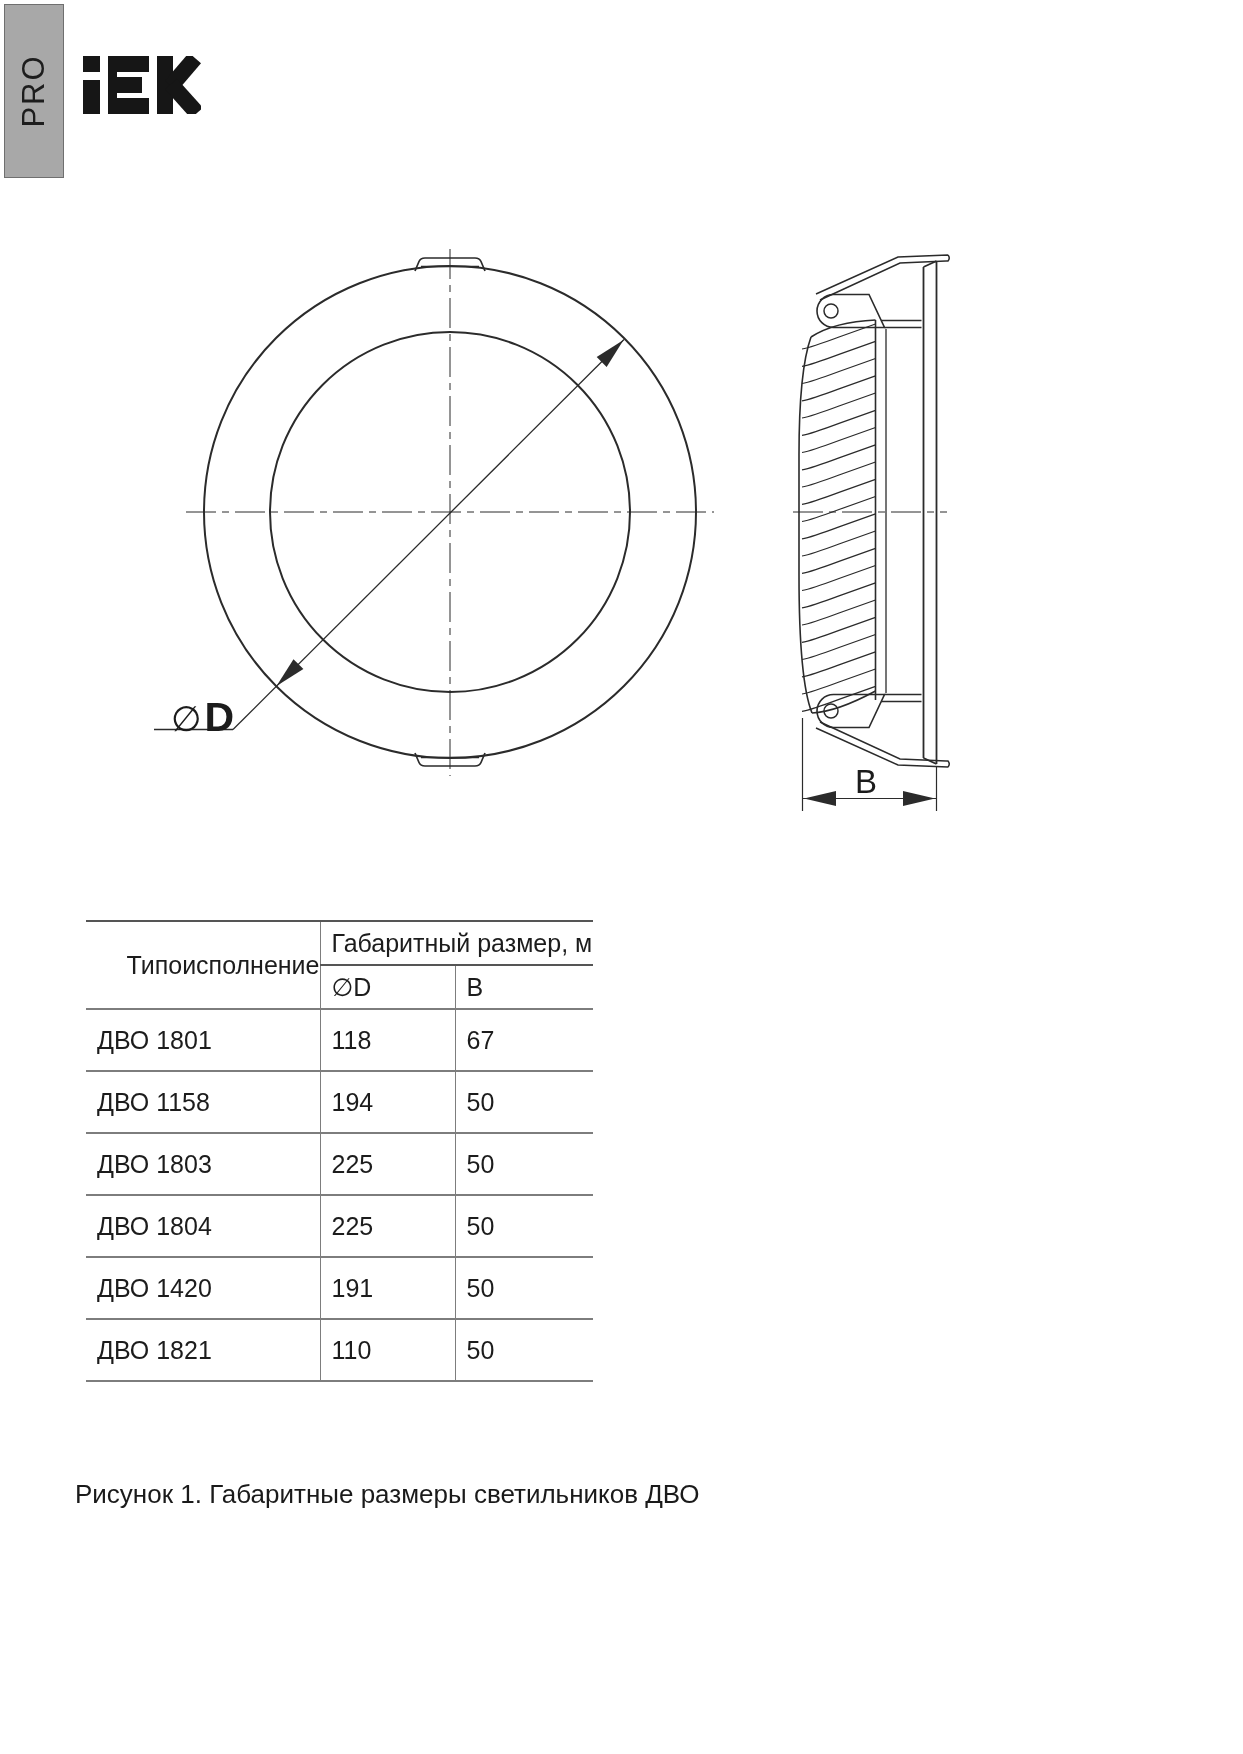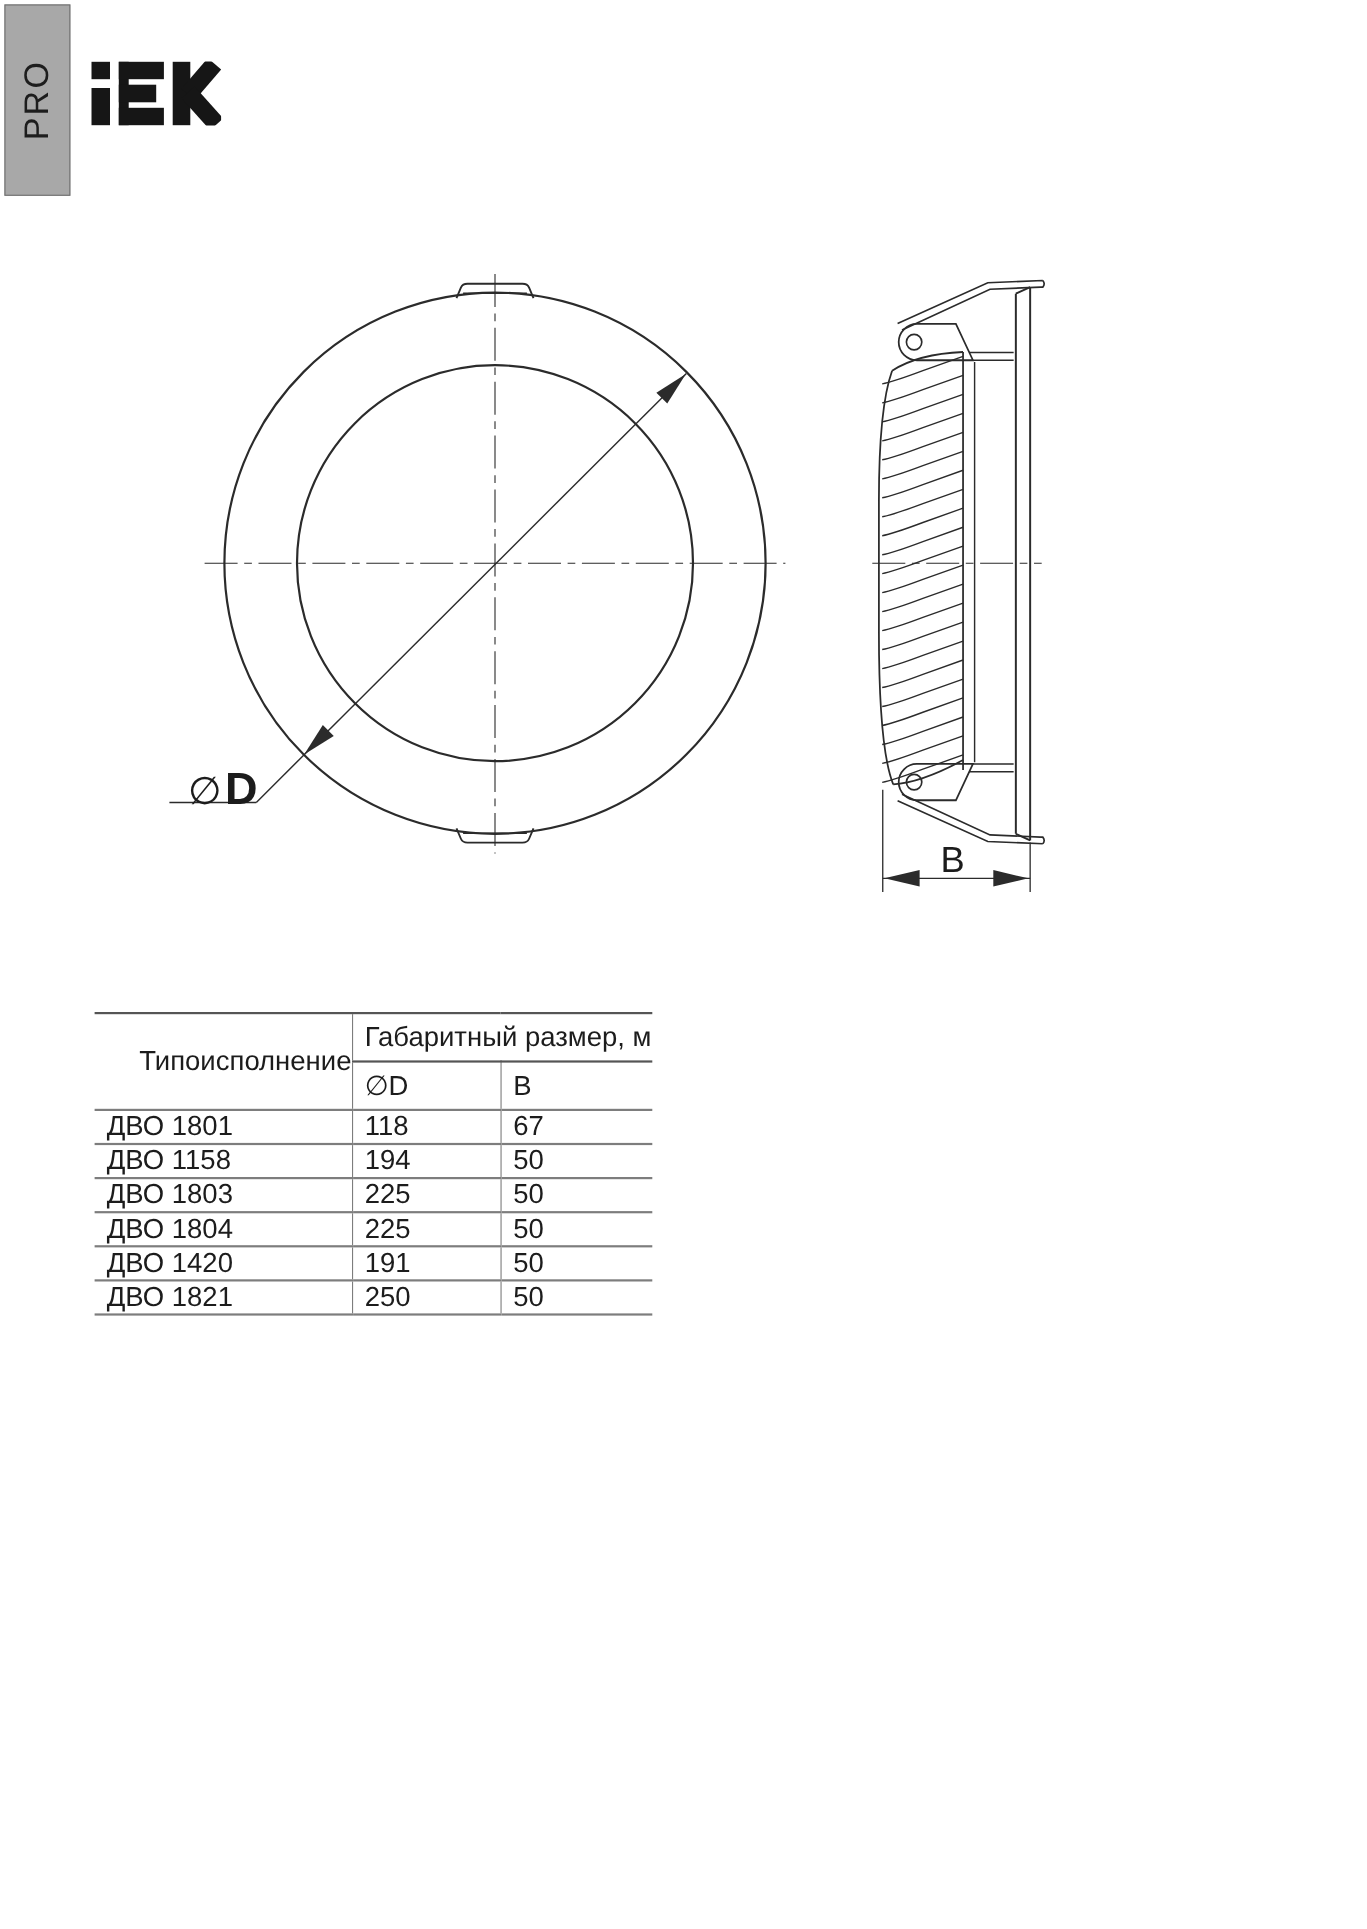--- a/index.html
+++ b/index.html
@@ -19,21 +19,21 @@
   .ln{stroke:var(--line);fill:none;}
   .fl{fill:var(--line);stroke:none;}
   .cl{stroke:var(--line);fill:none;stroke-width:1;stroke-dasharray:30,6,7,6;}
   .dim-text{fill:var(--text);}
   
   .tbl{position:absolute;left:86px;top:920px;width:507px;border-collapse:collapse;
        table-layout:fixed;border-top:2px solid #555;}
   .tbl td{font-size:25px;color:var(--text);padding:0 0 0 11px;vertical-align:middle;
           border-bottom:2px solid #7d7d7d;overflow:hidden;white-space:nowrap;}
   .tbl tr{height:44px;}
-  .tbl tr.data{height:31px;}
+  .tbl tr.data{height:62px;}
   .c-type{border-right:1.5px solid #7d7d7d;vertical-align:top;padding-top:9px;text-align:right;}
   .c-group{border-bottom:2px solid #555 !important;}
   .col-d{border-right:1.5px solid #7d7d7d;}
   .col-t{border-right:1.5px solid #7d7d7d;}
   
   .caption{position:absolute;left:75px;top:1479px;font-size:26px;color:#1a1a1a;}
 </style>
 </head>
 <body>
 
@@ -168,20 +168,21 @@
       <td class="col-d">225</td>
       <td>50</td>
     </tr>
     <tr class="data">
       <td class="col-t">ДВО 1420</td>
       <td class="col-d">191</td>
       <td>50</td>
     </tr>
     <tr class="data">
       <td class="col-t">ДВО 1821</td>
-      <td class="col-d">250</td>
+      <td class="col-d">110</td>
       <td>50</td>
     </tr>
   </tbody>
     </table>
 
+  <div class="caption">Рисунок 1. Габаритные размеры светильников ДВО</div>
 
 </div>
 
 </body></html>

